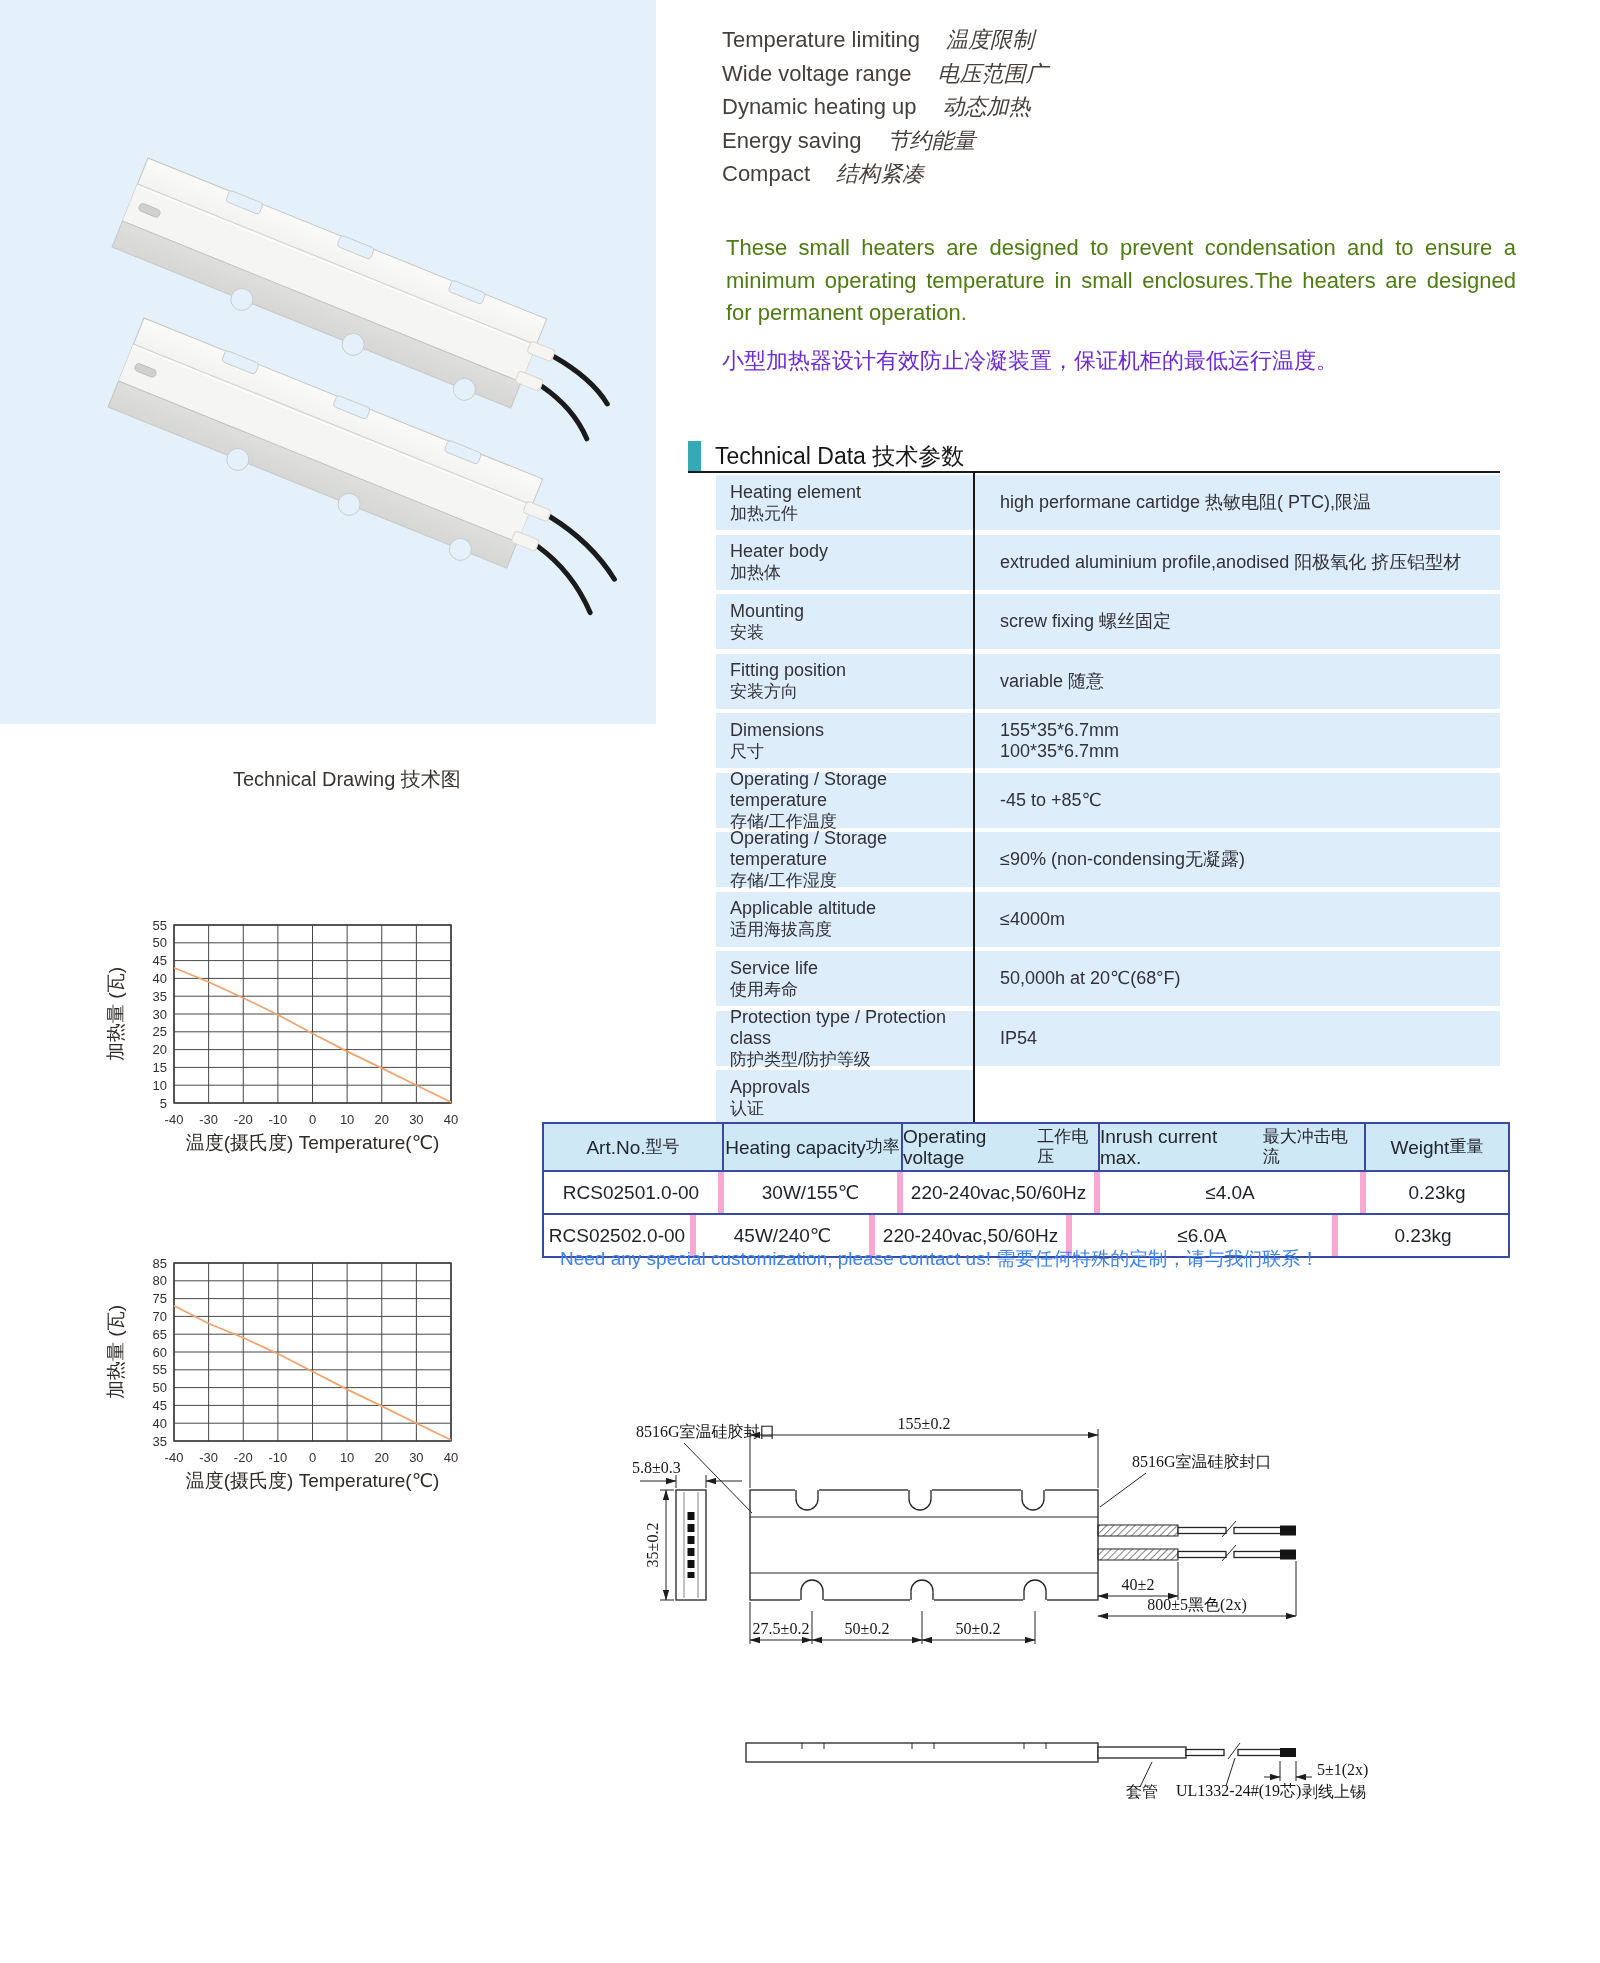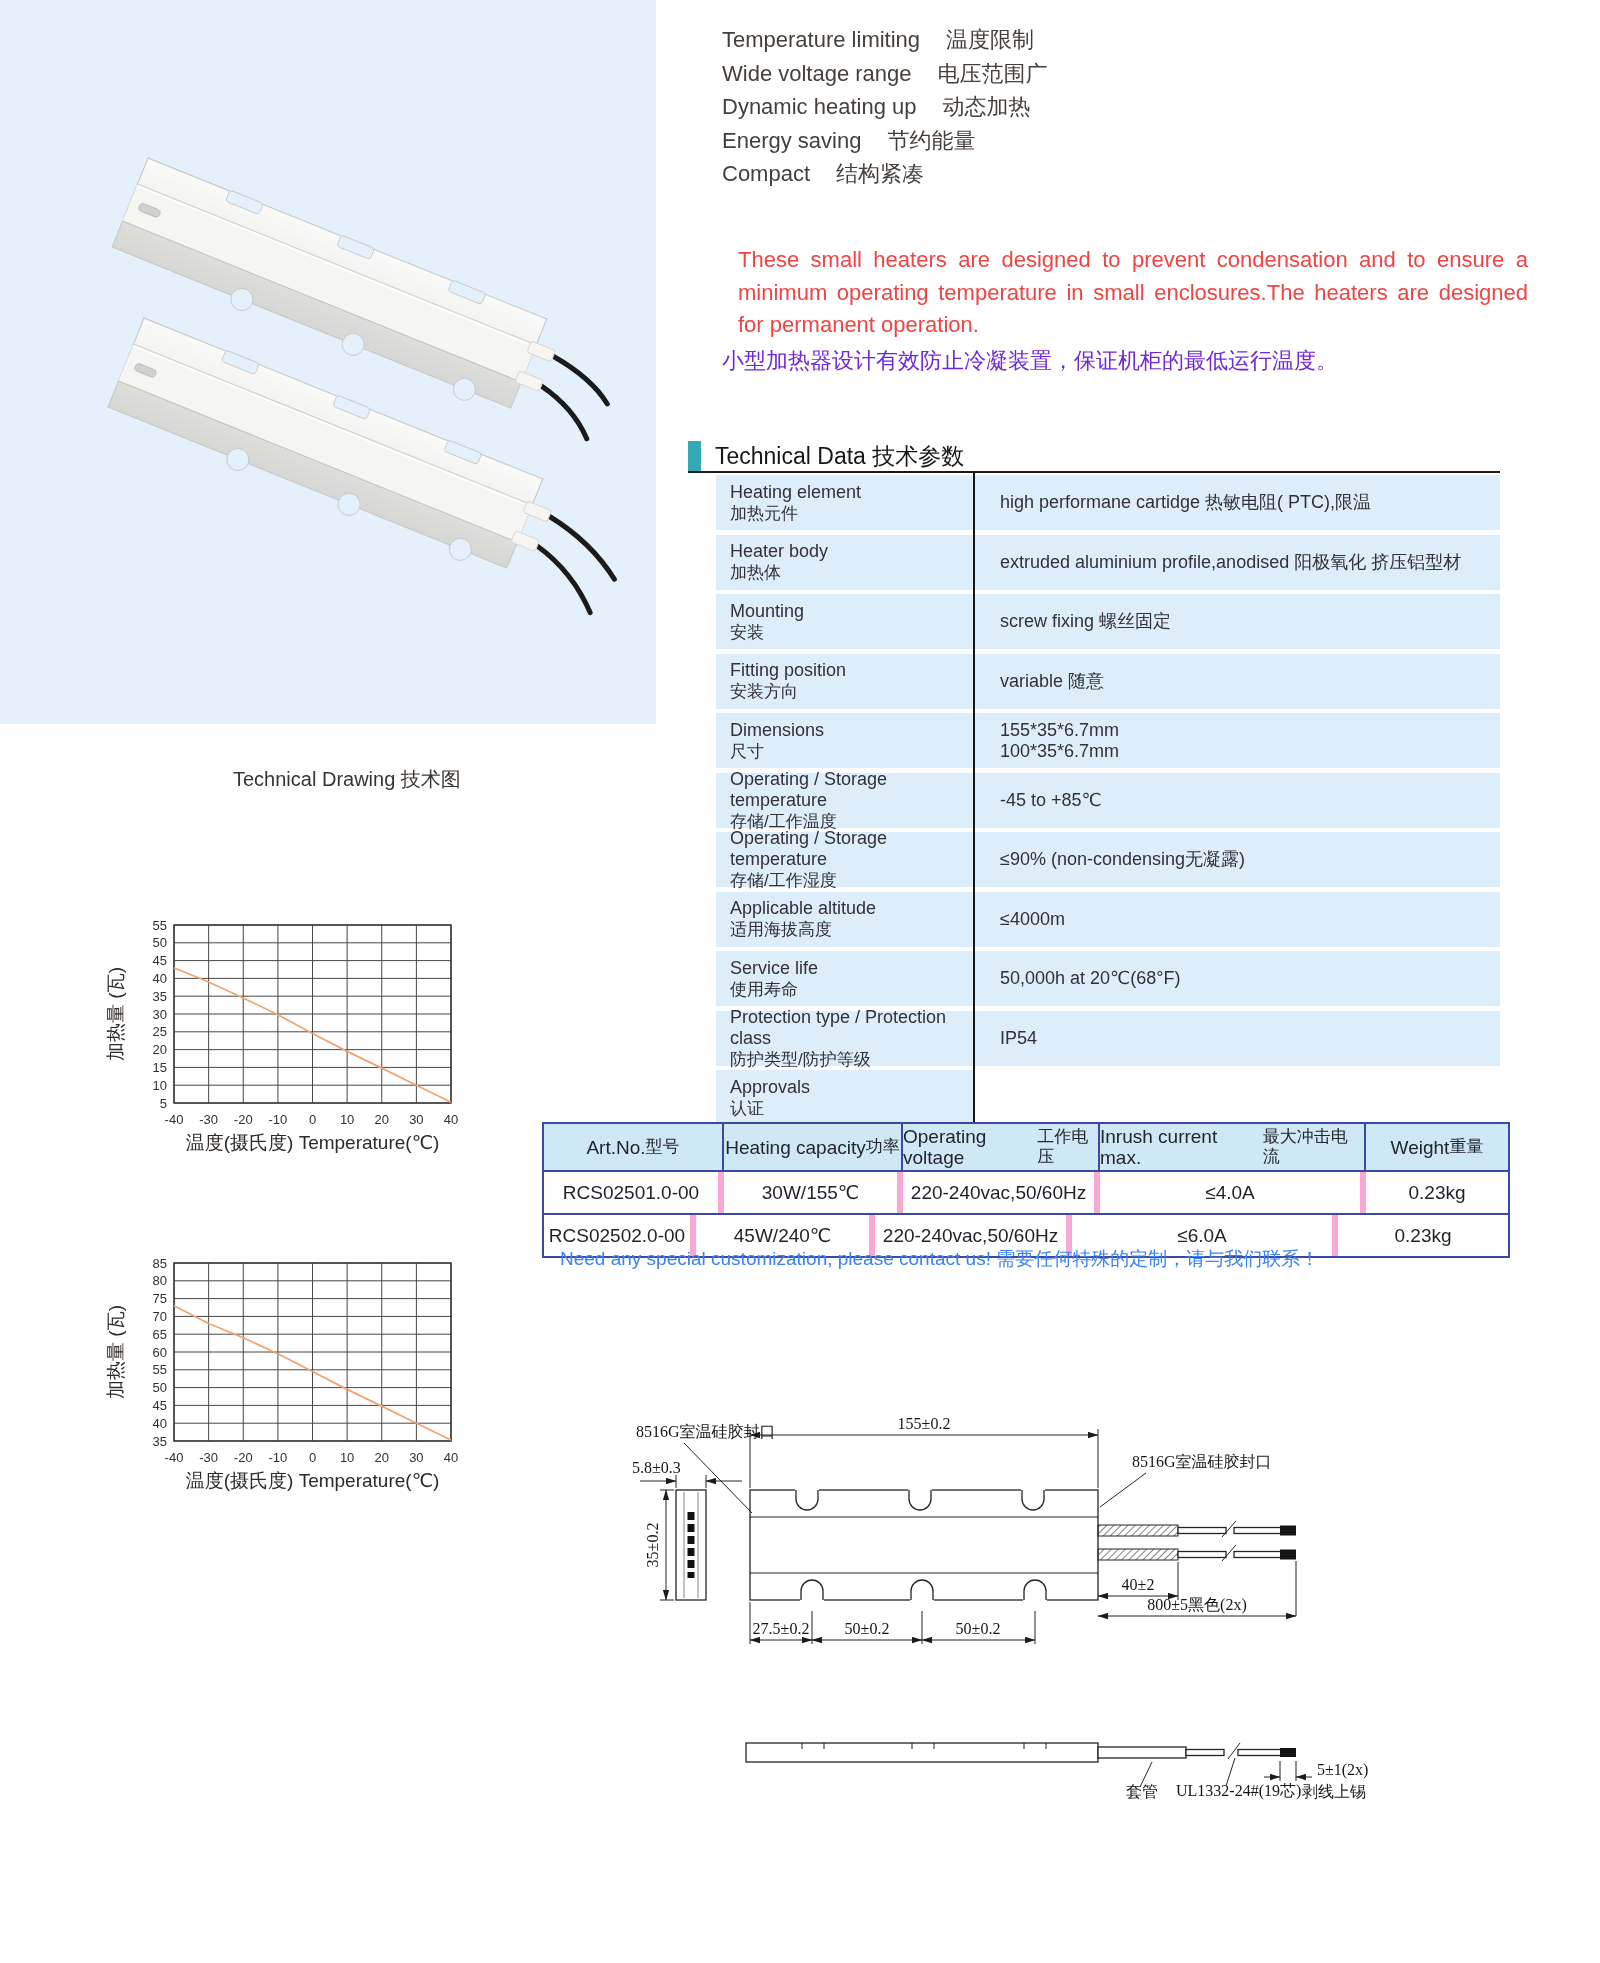--- a/index.html
+++ b/index.html
@@ -4,23 +4,23 @@
 <style>
   html,body{margin:0;padding:0;background:#ffffff;}
   body{width:1600px;height:1963px;position:relative;overflow:hidden;
        font-family:"Liberation Sans","DejaVu Sans",sans-serif;color:#3d3835;}
   .abs{position:absolute;}
   
   .photo-panel{left:0;top:0;width:656px;height:724px;background:#e4f1fa;}
   
   .features{left:722px;top:23px;list-style:none;margin:0;padding:0;font-size:22px;line-height:33.5px;color:#453f3b;}
   .feat{display:flex;}
-  .fzh{margin-left:26px;}
-  
-  .desc-en{left:722px;top:228px;width:790px;margin:16px;font-size:22px;line-height:32.5px;text-align:justify;color:#ef4444;}
+  .fzh{margin-left:26px;font-style:italic;}
+  
+  .desc-en{left:722px;top:228px;width:790px;margin:4px;font-size:22px;line-height:32.5px;text-align:justify;color:#4d7c0f;}
   .desc-zh{left:722px;top:346px;width:790px;margin:0;font-size:22px;color:#6d28d9;}
   
   .td-header{left:688px;top:441px;width:812px;height:30px;display:flex;align-items:center;}
   .teal-bar{width:13px;height:30px;background:#35a9b4;display:inline-block;}
   .td-title{margin-left:14px;font-size:23px;color:#161616;}
   .td-topline{left:688px;top:471px;width:812px;height:2px;background:#1a1a1a;}
   .td-table{left:716px;top:475px;width:784px;border-bottom:2px solid #1a1a1a;padding-bottom:0;}
   .td-table{position:absolute;}
   .td-table::after{content:'';position:absolute;left:257px;top:-4px;bottom:0;width:2px;background:#161616;}
   .td-row{display:flex;height:55px;margin-bottom:4.5px;}

